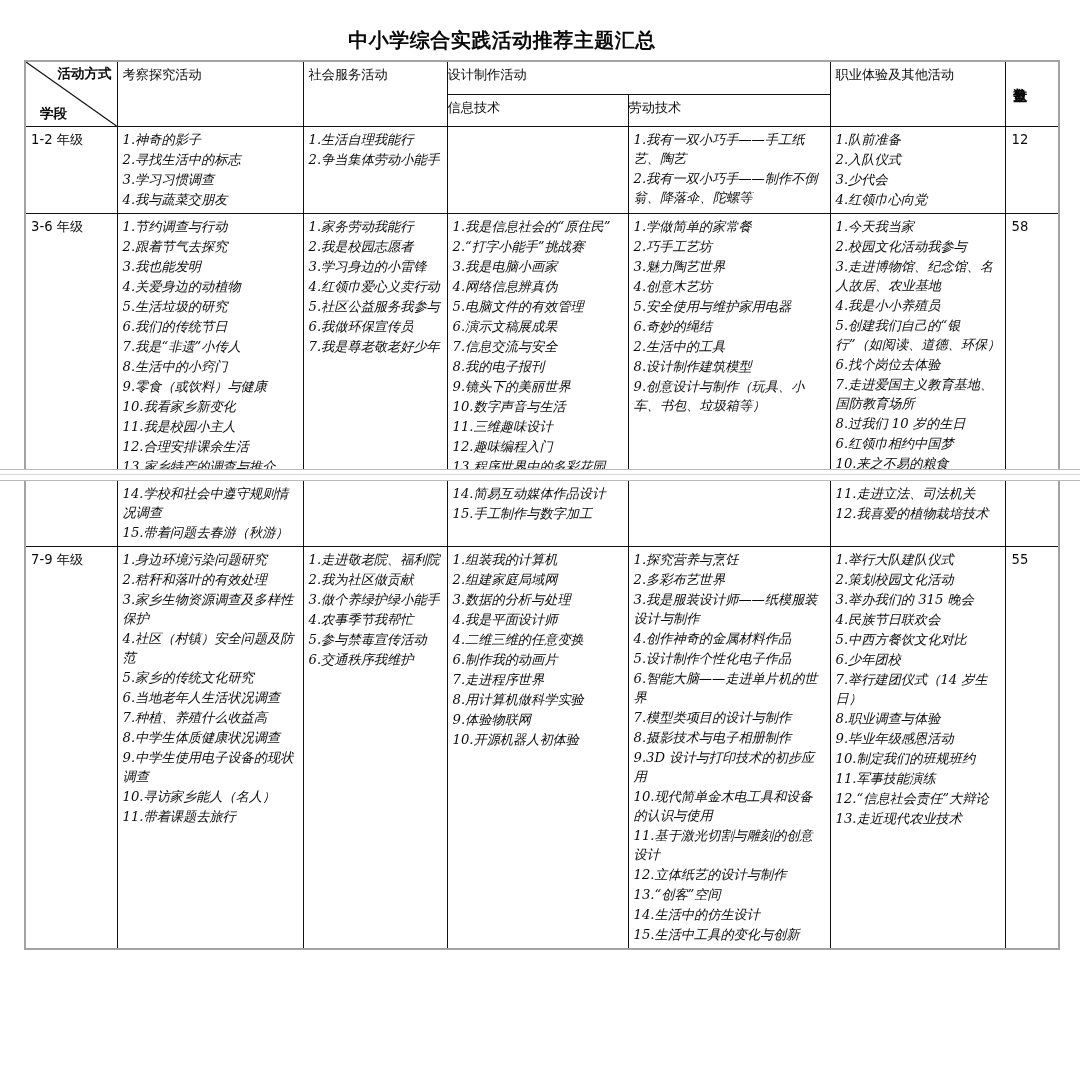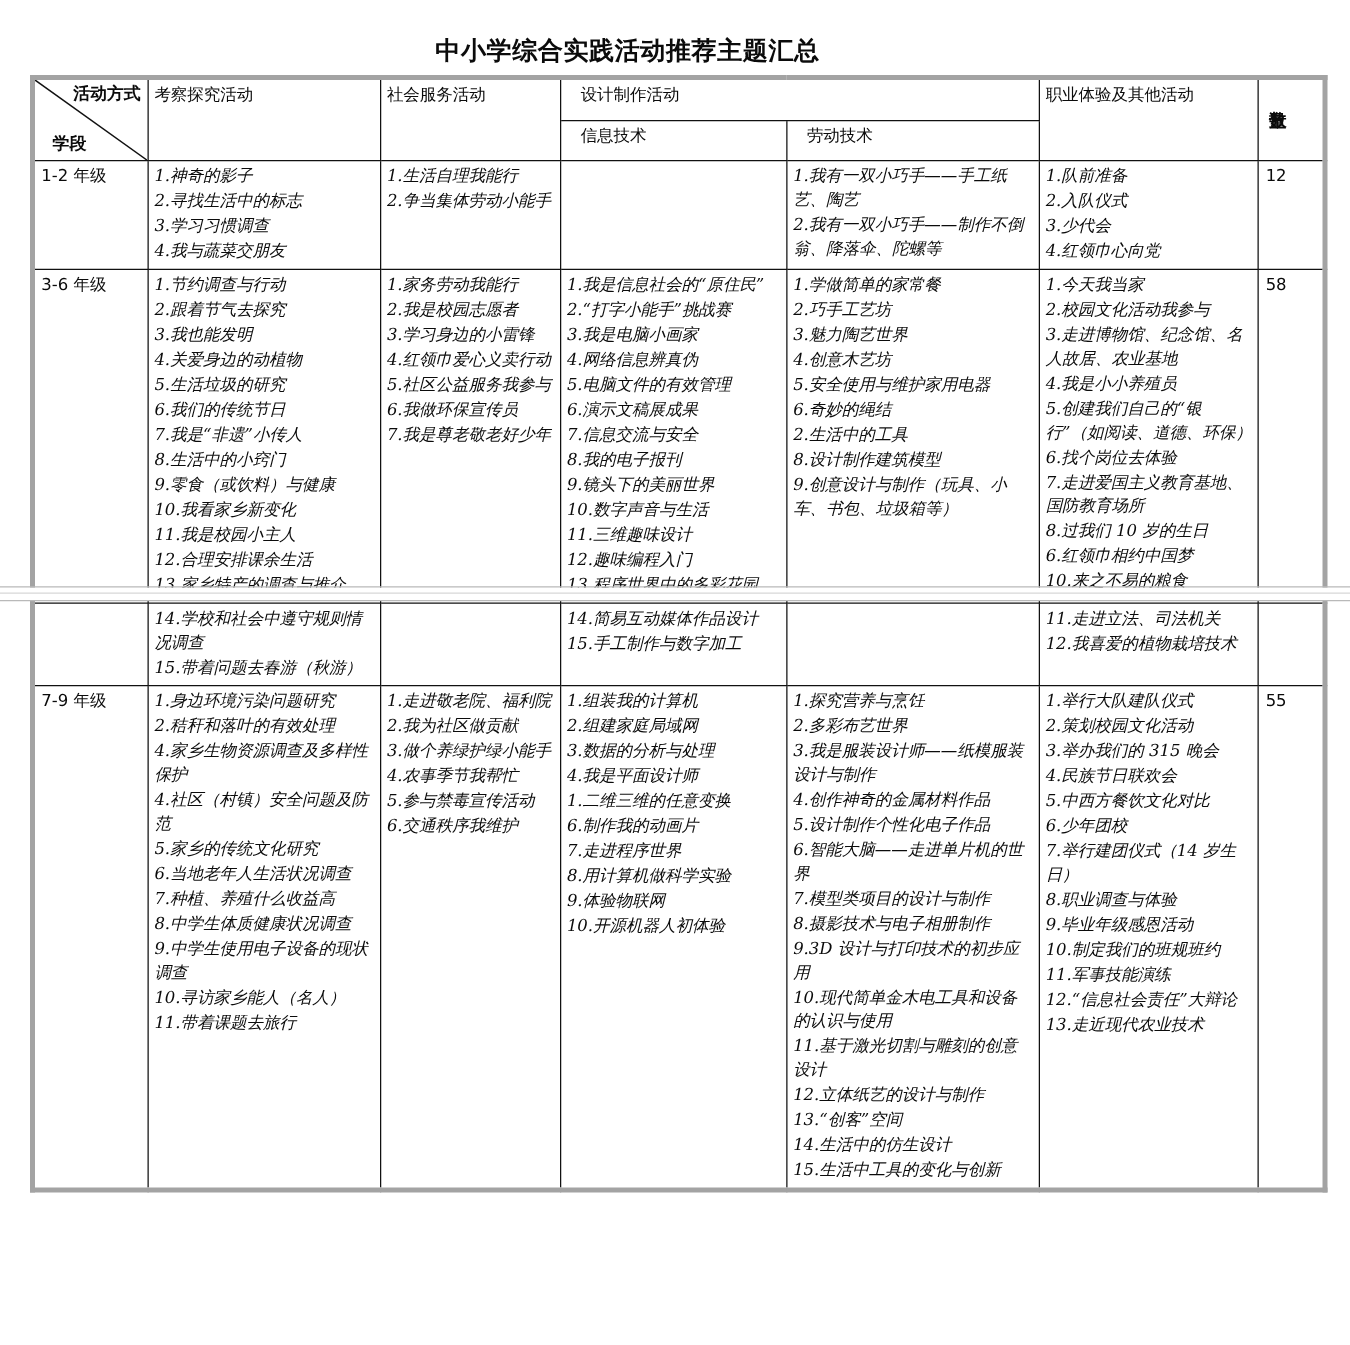--- a/index.html
+++ b/index.html
@@ -37,21 +37,21 @@
     line-height: 1.2;
     font-family: "DejaVu Sans", "Liberation Sans", sans-serif;
   }
 
   
   table.grid {
     border-collapse: collapse;
     table-layout: fixed;
     width: 1034px;
     margin-left: 24px;
-    border: 4px solid #a3a3a3;
+    border: 2px solid #a3a3a3;
   }
   table.grid td, table.grid th {
     border: 1px solid #111;
     vertical-align: top;
     padding: 3px 4px 3px 5px;
     font-size: 13.2px;
     line-height: 1.44;
     font-weight: normal;
     text-align: left;
   }
@@ -102,21 +102,21 @@
     left: 14px;
     font-size: 13.5px;
     font-weight: bold;
     font-family: "DejaVu Sans", "Liberation Sans", sans-serif;
     white-space: nowrap;
   }
   .grp-head {
     font-size: 14.5px;
     font-weight: bold;
     text-align: center;
-    padding: 3px 16px !important;
+    padding: 3px 0 !important;
   }
   .vert-head {
     writing-mode: vertical-rl;
     text-orientation: upright;
     letter-spacing: 1px;
     display: inline-block;
     font-size: 14px;
     font-weight: bold;
     font-family: "DejaVu Sans", "Liberation Sans", sans-serif;
   }
@@ -361,21 +361,21 @@
           </td>
         <td class="num-cell"></td>
       </tr>
 
       <tr>
         <td class="grade-cell">7-9 年级</td>
         <td>
             <ul class="items">
               <li>1.身边环境污染问题研究</li>
               <li>2.秸秆和落叶的有效处理</li>
-              <li>4.家乡生物资源调查及多样性保护</li>
+              <li>3.家乡生物资源调查及多样性保护</li>
               <li>4.社区（村镇）安全问题及防范</li>
               <li>5.家乡的传统文化研究</li>
               <li>6.当地老年人生活状况调查</li>
               <li>7.种植、养殖什么收益高</li>
               <li>8.中学生体质健康状况调查</li>
               <li>9.中学生使用电子设备的现状调查</li>
               <li>10.寻访家乡能人（名人）</li>
               <li>11.带着课题去旅行</li>
             </ul>
           </td>
@@ -388,21 +388,21 @@
               <li>5.参与禁毒宣传活动</li>
               <li>6.交通秩序我维护</li>
             </ul>
           </td>
         <td>
             <ul class="items">
               <li>1.组装我的计算机</li>
               <li>2.组建家庭局域网</li>
               <li>3.数据的分析与处理</li>
               <li>4.我是平面设计师</li>
-              <li>1.二维三维的任意变换</li>
+              <li>4.二维三维的任意变换</li>
               <li>6.制作我的动画片</li>
               <li>7.走进程序世界</li>
               <li>8.用计算机做科学实验</li>
               <li>9.体验物联网</li>
               <li>10.开源机器人初体验</li>
             </ul>
           </td>
         <td>
             <ul class="items">
               <li>1.探究营养与烹饪</li>

